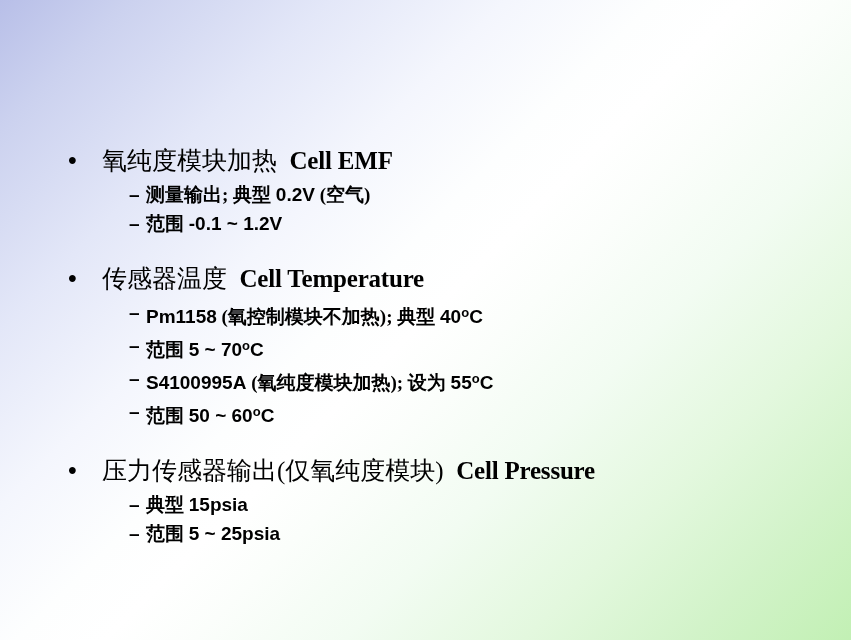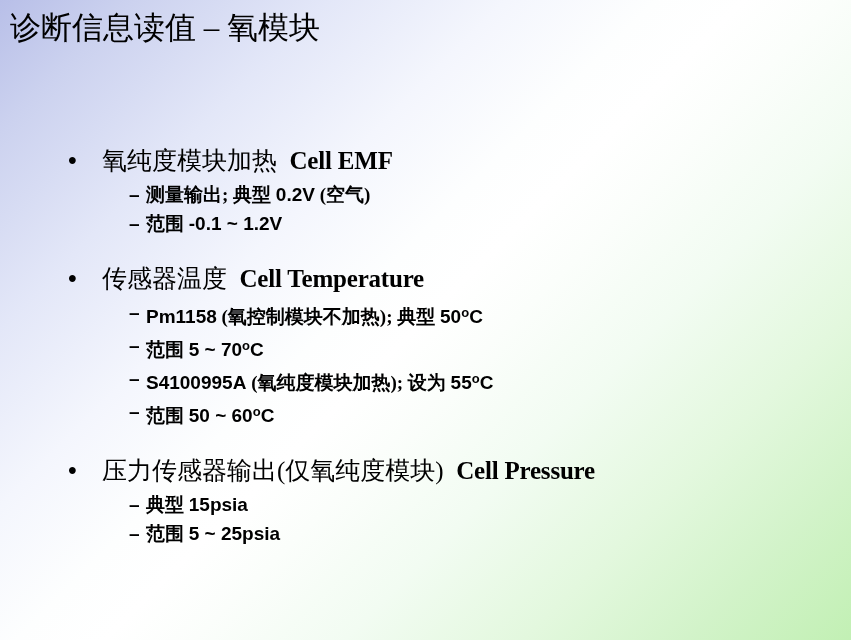--- a/index.html
+++ b/index.html
@@ -163,21 +163,20 @@
     font-size: 13px;
     vertical-align: 6px;
     font-family: "Liberation Sans", sans-serif;
   }
 </style>
 </head>
 <body>
 
 <div id="slide">
 
-  <div id="slide-title">诊断信息读值 – 氧模块</div>
 
 
   <div id="content">
 
     <div class="section">
       <div class="level1">
         <span class="l1-bullet">•</span>
         <span class="l1-cn">氧纯度模块加热</span><span class="l1-cn">&nbsp;&nbsp;</span><span class="l1-en">Cell EMF</span>
       </div>
       <div class="level2">
@@ -190,21 +189,21 @@
       </div>
     </div>
 
     <div class="section">
       <div class="level1">
         <span class="l1-bullet">•</span>
         <span class="l1-cn">传感器温度</span><span class="l1-cn">&nbsp;&nbsp;</span><span class="l1-en">Cell Temperature</span>
       </div>
       <div class="level2">
         <span class="l2-dash">–</span>
-        <span class="l2-b">Pm1158</span><span class="l2-cn"> (氧控制模块不加热); 典型 </span><span class="l2-b">50</span><span class="deg">o</span><span class="l2-b">C</span>
+        <span class="l2-b">Pm1158</span><span class="l2-cn"> (氧控制模块不加热); 典型 </span><span class="l2-b">40</span><span class="deg">o</span><span class="l2-b">C</span>
       </div>
       <div class="level2">
         <span class="l2-dash">–</span>
         <span class="l2-cn">范围 </span><span class="l2-b">5 ~ 70</span><span class="deg">o</span><span class="l2-b">C</span>
       </div>
       <div class="level2">
         <span class="l2-dash">–</span>
         <span class="l2-b">S4100995A</span><span class="l2-cn"> (氧纯度模块加热); 设为 </span><span class="l2-b">55</span><span class="deg">o</span><span class="l2-b">C</span>
       </div>
       <div class="level2">

